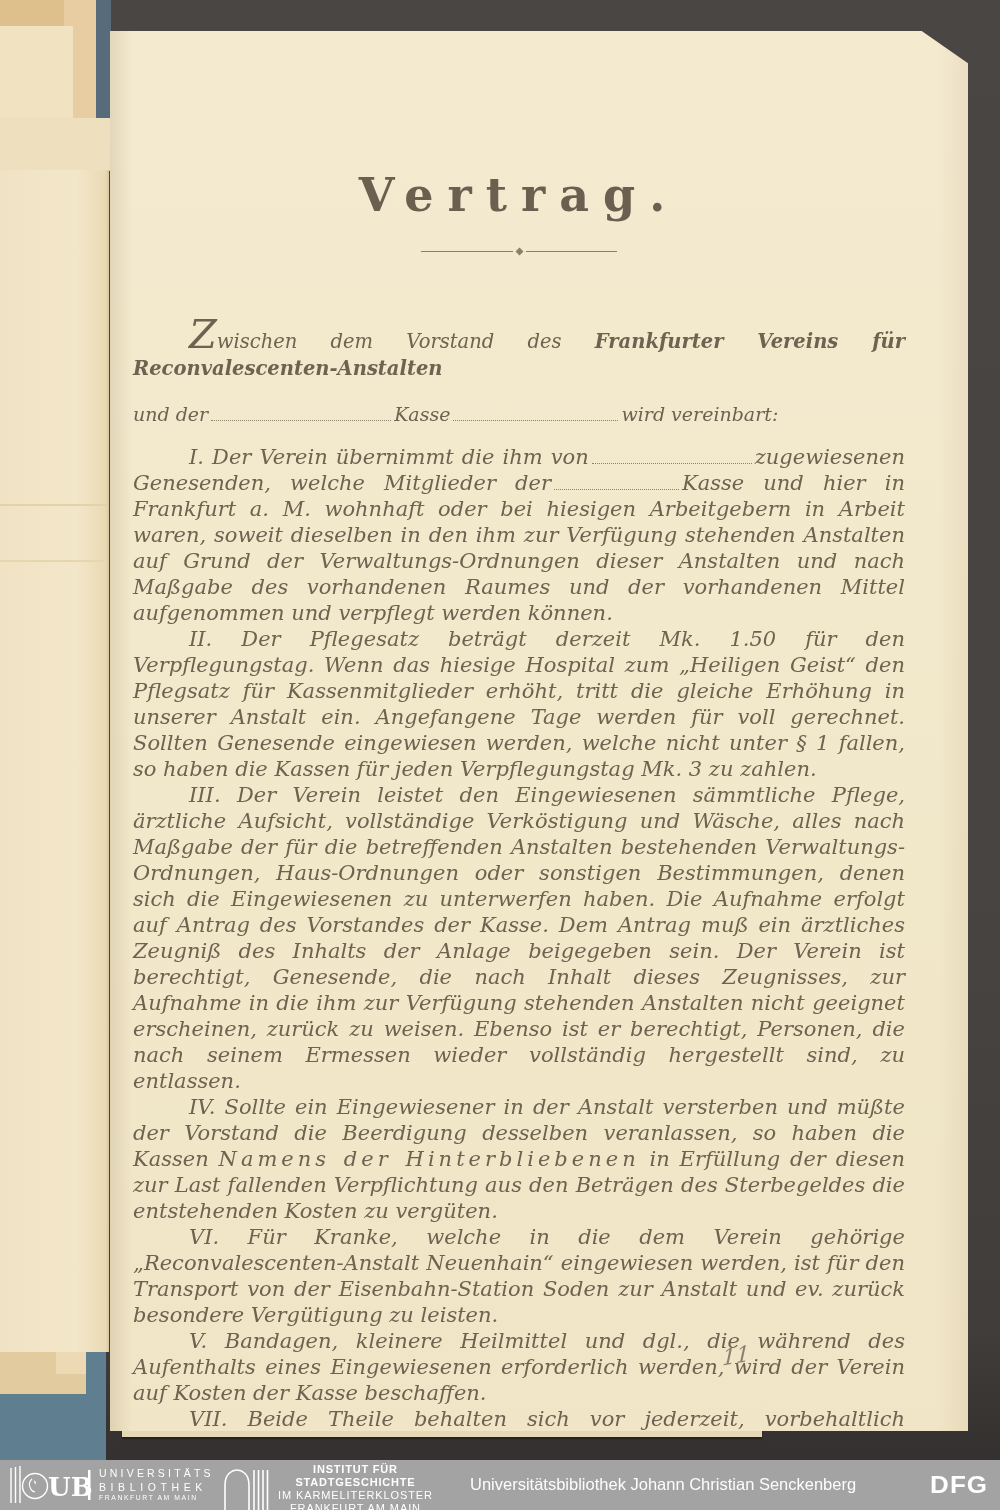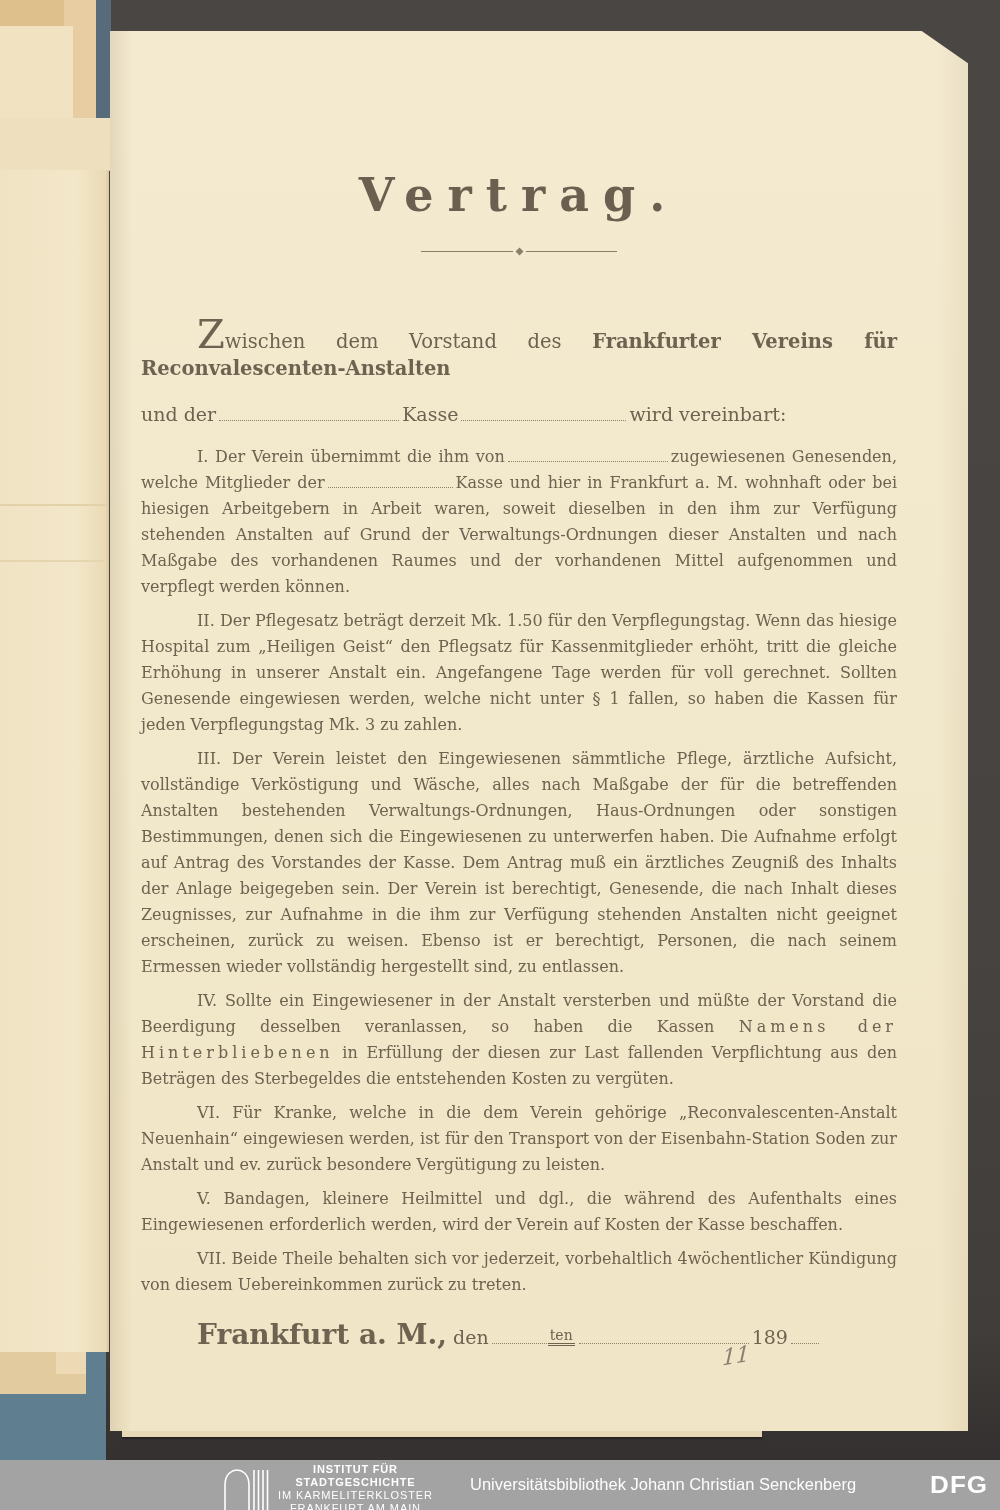--- a/index.html
+++ b/index.html
@@ -32,31 +32,31 @@
   .page::before{content:"";position:absolute;inset:0;pointer-events:none;
         background:linear-gradient(90deg,rgba(120,95,55,.14) 0,rgba(120,95,55,0) 22px),
                    linear-gradient(270deg,rgba(120,95,55,.08) 0,rgba(120,95,55,0) 30px);}
   .content{position:relative;padding:0 63px 0 23px;}
   .doc-title{margin:141px 0 0 0;text-align:center;font-size:46px;font-weight:700;
              letter-spacing:14px;color:#6b5f50;line-height:1;}
   .divider{width:196px;margin:30px auto 0 auto;display:flex;align-items:center;}
   .divider .rule{flex:1;height:0;border-top:1px solid #8b7f6b;}
   .divider .orn{width:7px;height:7px;margin:0 3px;background:#8b7f6b;
                 transform:rotate(45deg) scale(.8);}
-  p{margin:8px;}
+  p{margin:0;font-style:italic;}
   .opening{margin-top:66px;font-size:19.5px;line-height:27px;text-indent:56px;
            text-align:justify;}
   .opening::first-letter{font-size:40px;font-weight:400;}
   .org{font-weight:700;}
   .fill-line{margin-top:17px;font-size:19px;line-height:30px;}
   .blank{display:inline-block;border-bottom:1px dotted #8d8069;height:16px;
          vertical-align:baseline;margin:0 3px;}
   .w180{width:180px;}.w165{width:165px;}.w160{width:160px;}.w125{width:125px;}
   .w55{width:55px;}.w170{width:170px;}.w28{width:28px;}
-  .body-p{font-size:16px;line-height:26px;text-align:justify;text-indent:56px;}
+  .body-p{font-size:21px;line-height:26px;text-align:justify;text-indent:56px;}
   .first-body{margin-top:15px;}
   .spaced{letter-spacing:4px;}
   .date-line{margin-top:20px;font-size:19px;text-indent:56px;}
   .city{font-weight:700;font-size:28px;}
   .ten{font-size:14px;position:relative;top:-4px;margin:0 1px 0 -2px;
        border-bottom:3px double #6e6250;padding:0 2px;}
   .pencil{position:absolute;left:612px;top:1312px;font-size:22px;font-style:italic;
           color:#8b8173;transform:rotate(-10deg) skewX(-12deg);}
   
   .footer{position:absolute;left:0;top:1460px;width:1000px;height:50px;background:#a3a3a3;}
@@ -124,20 +124,36 @@
       <p class="body-p"><span>VII.</span> <span>Beide Theile behalten sich vor jederzeit, vorbehaltlich 4wöchentlicher Kündigung von diesem Uebereinkommen zurück zu treten.</span></p>
 
       <p class="date-line"><span class="city">Frankfurt a. M.,</span> <span>den</span><span class="blank w55"></span><span class="ten">ten</span><span class="blank w170"></span><span>189</span><span class="blank w28"></span></p>
     </div>
 
     <div class="pencil">11</div>
   </div>
 
   <div class="footer">
 
+    <div class="ub-wrap">
+      <svg width="84" height="40" viewBox="0 0 84 40">
+        <line x1="3" y1="3" x2="3" y2="38" stroke="#fff" stroke-width="1.4"></line>
+        <line x1="7.5" y1="2" x2="7.5" y2="38" stroke="#fff" stroke-width="1.4"></line>
+        <line x1="12" y1="1" x2="12" y2="38" stroke="#fff" stroke-width="1.4"></line>
+        <circle cx="27" cy="21" r="12.5" fill="none" stroke="#fff" stroke-width="1.4"></circle>
+        <path d="M24 14 q-4 4 -2 8 q1 4 5 5 M26 16 q2 1 1 3" fill="none" stroke="#fff" stroke-width="1.1"></path>
+        <text x="40" y="31" font-family="DejaVu Serif, serif" font-weight="bold" font-size="26" fill="#fff">UB</text>
+        <rect x="80" y="5" width="2.5" height="30" fill="#fff"></rect>
+      </svg>
+      <div class="ub-text">
+        <div class="ub-l1">UNIVERSITÄTS</div>
+        <div class="ub-l2">BIBLIOTHEK</div>
+        <div class="ub-l3">FRANKFURT AM MAIN</div>
+      </div>
+    </div>
 
     <div class="isg-wrap">
       <svg width="48" height="42" viewBox="0 0 48 42">
         <path d="M3 42 L3 17 C3 5 11 2 15 2 C19 2 27 5 27 17 L27 42" fill="none" stroke="#fff" stroke-width="1.6"></path>
         <line x1="32" y1="2" x2="32" y2="42" stroke="#fff" stroke-width="1.6"></line>
         <line x1="36.5" y1="2" x2="36.5" y2="42" stroke="#fff" stroke-width="1.6"></line>
         <line x1="41" y1="2" x2="41" y2="42" stroke="#fff" stroke-width="1.6"></line>
         <line x1="45.5" y1="2" x2="45.5" y2="42" stroke="#fff" stroke-width="1.6"></line>
       </svg>
       <div class="isg-text">

